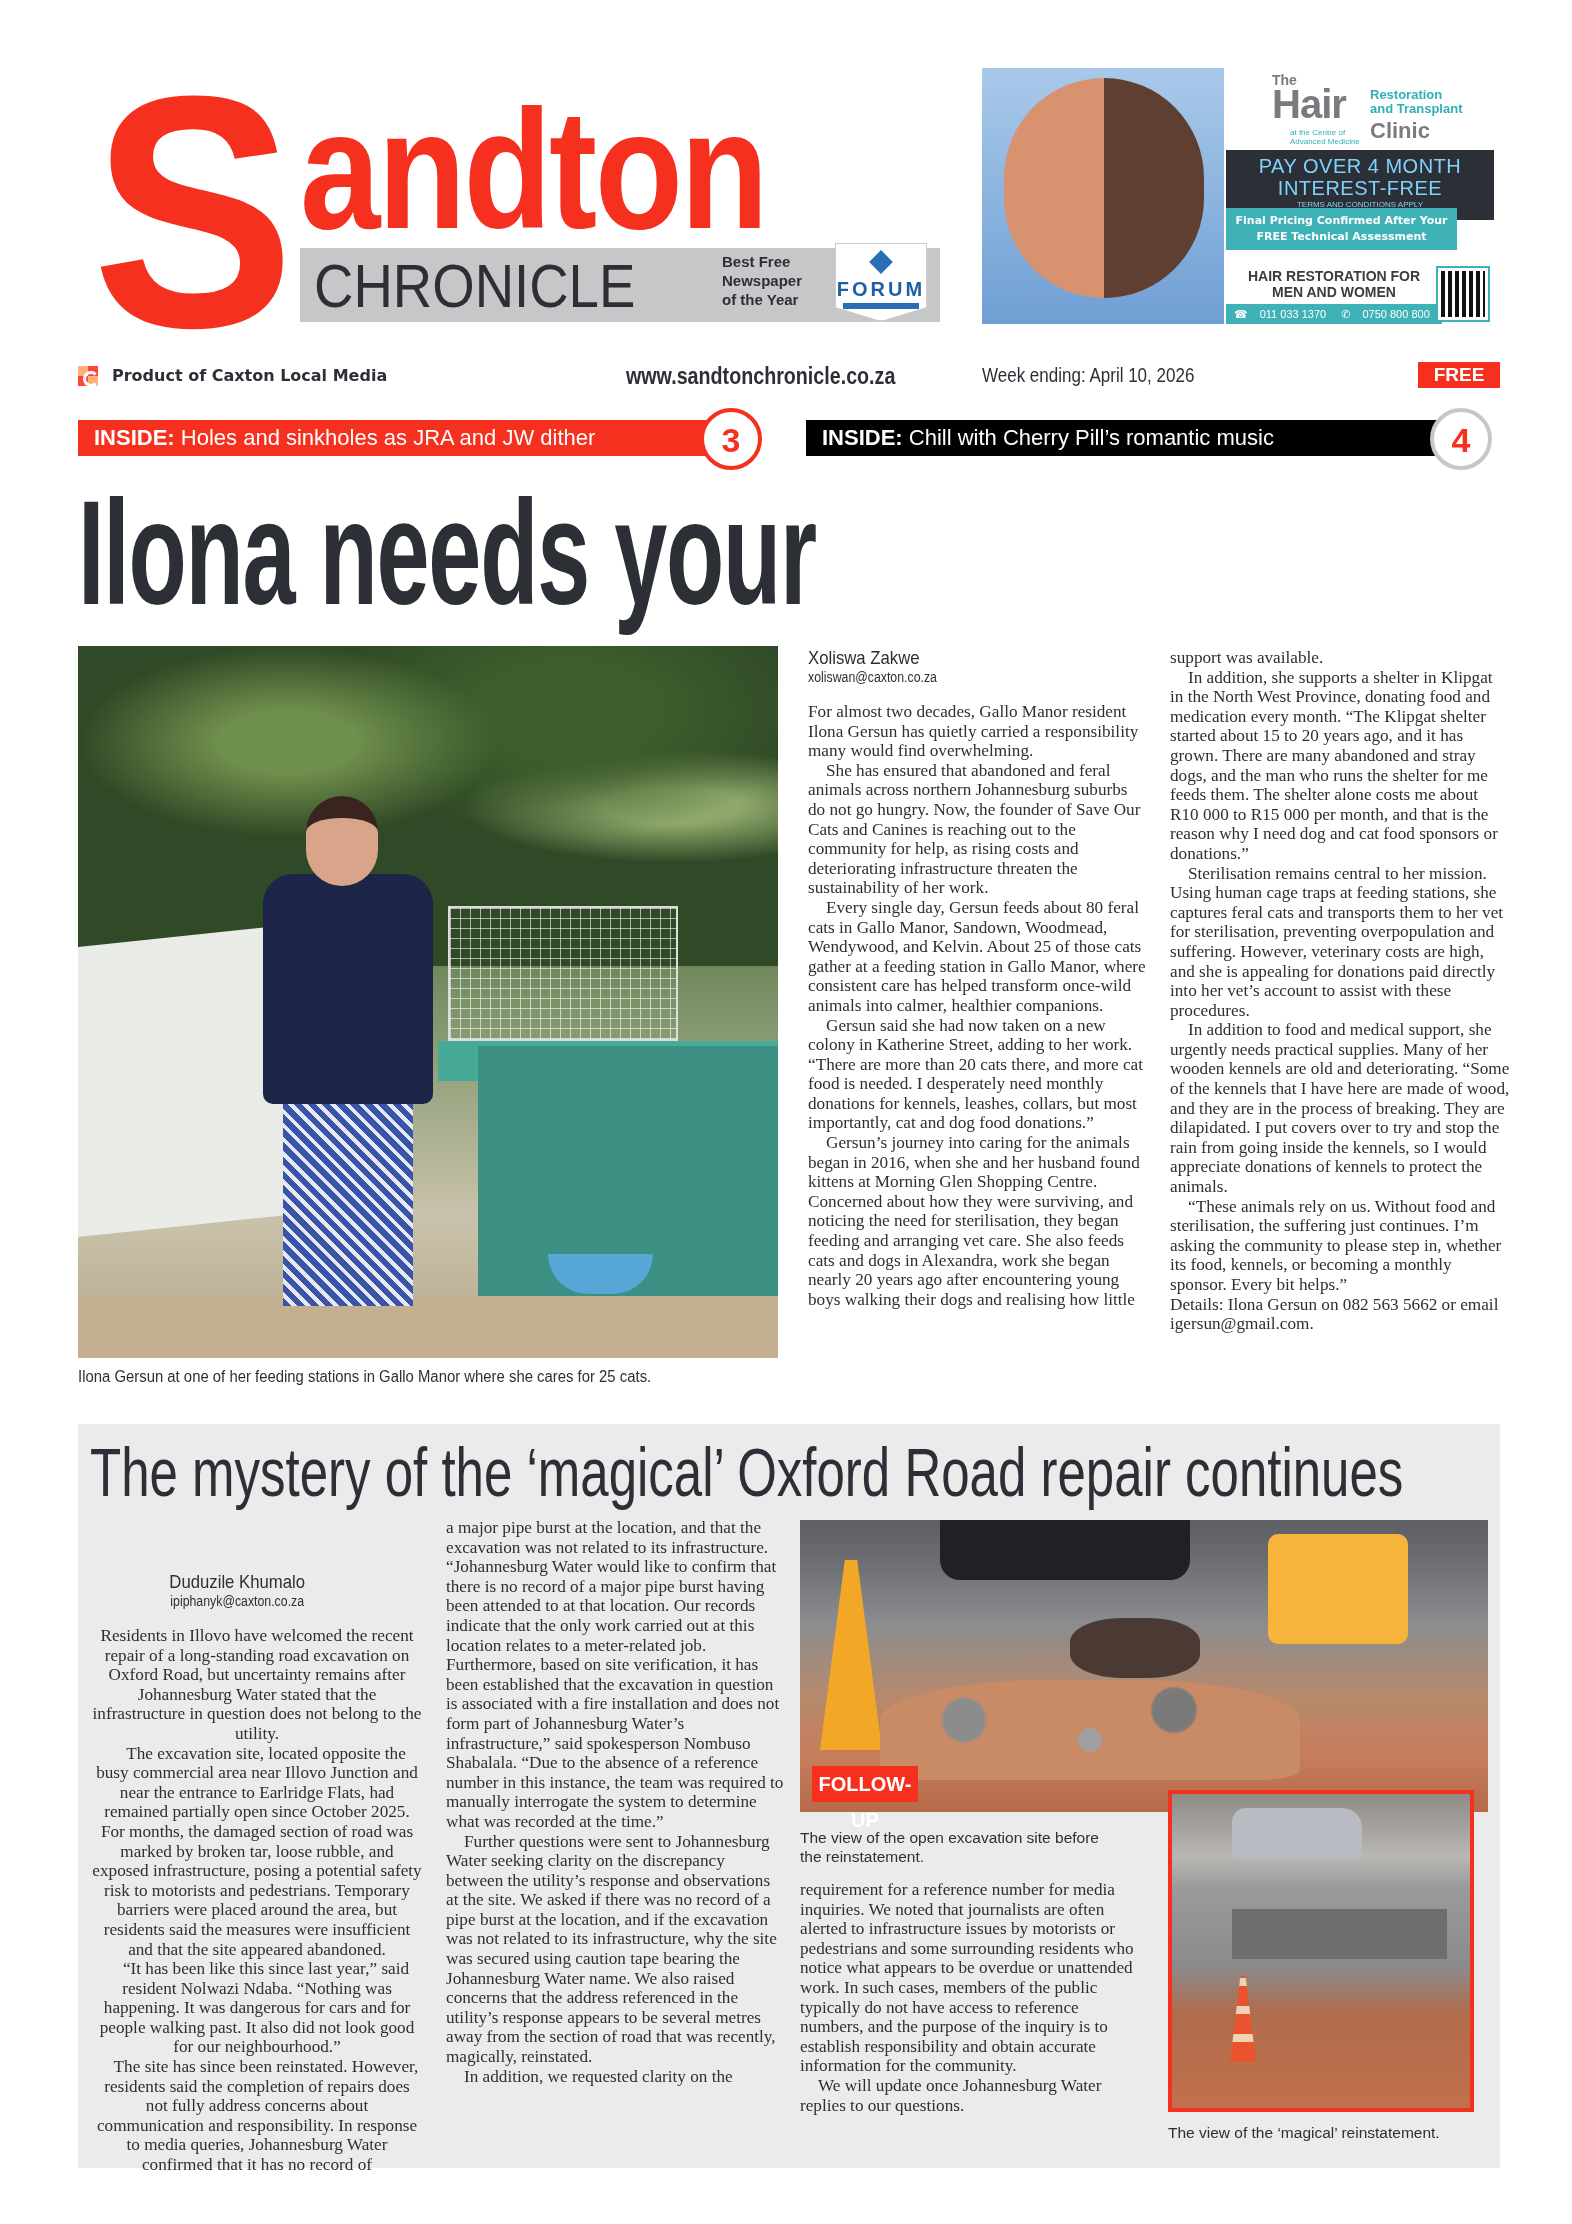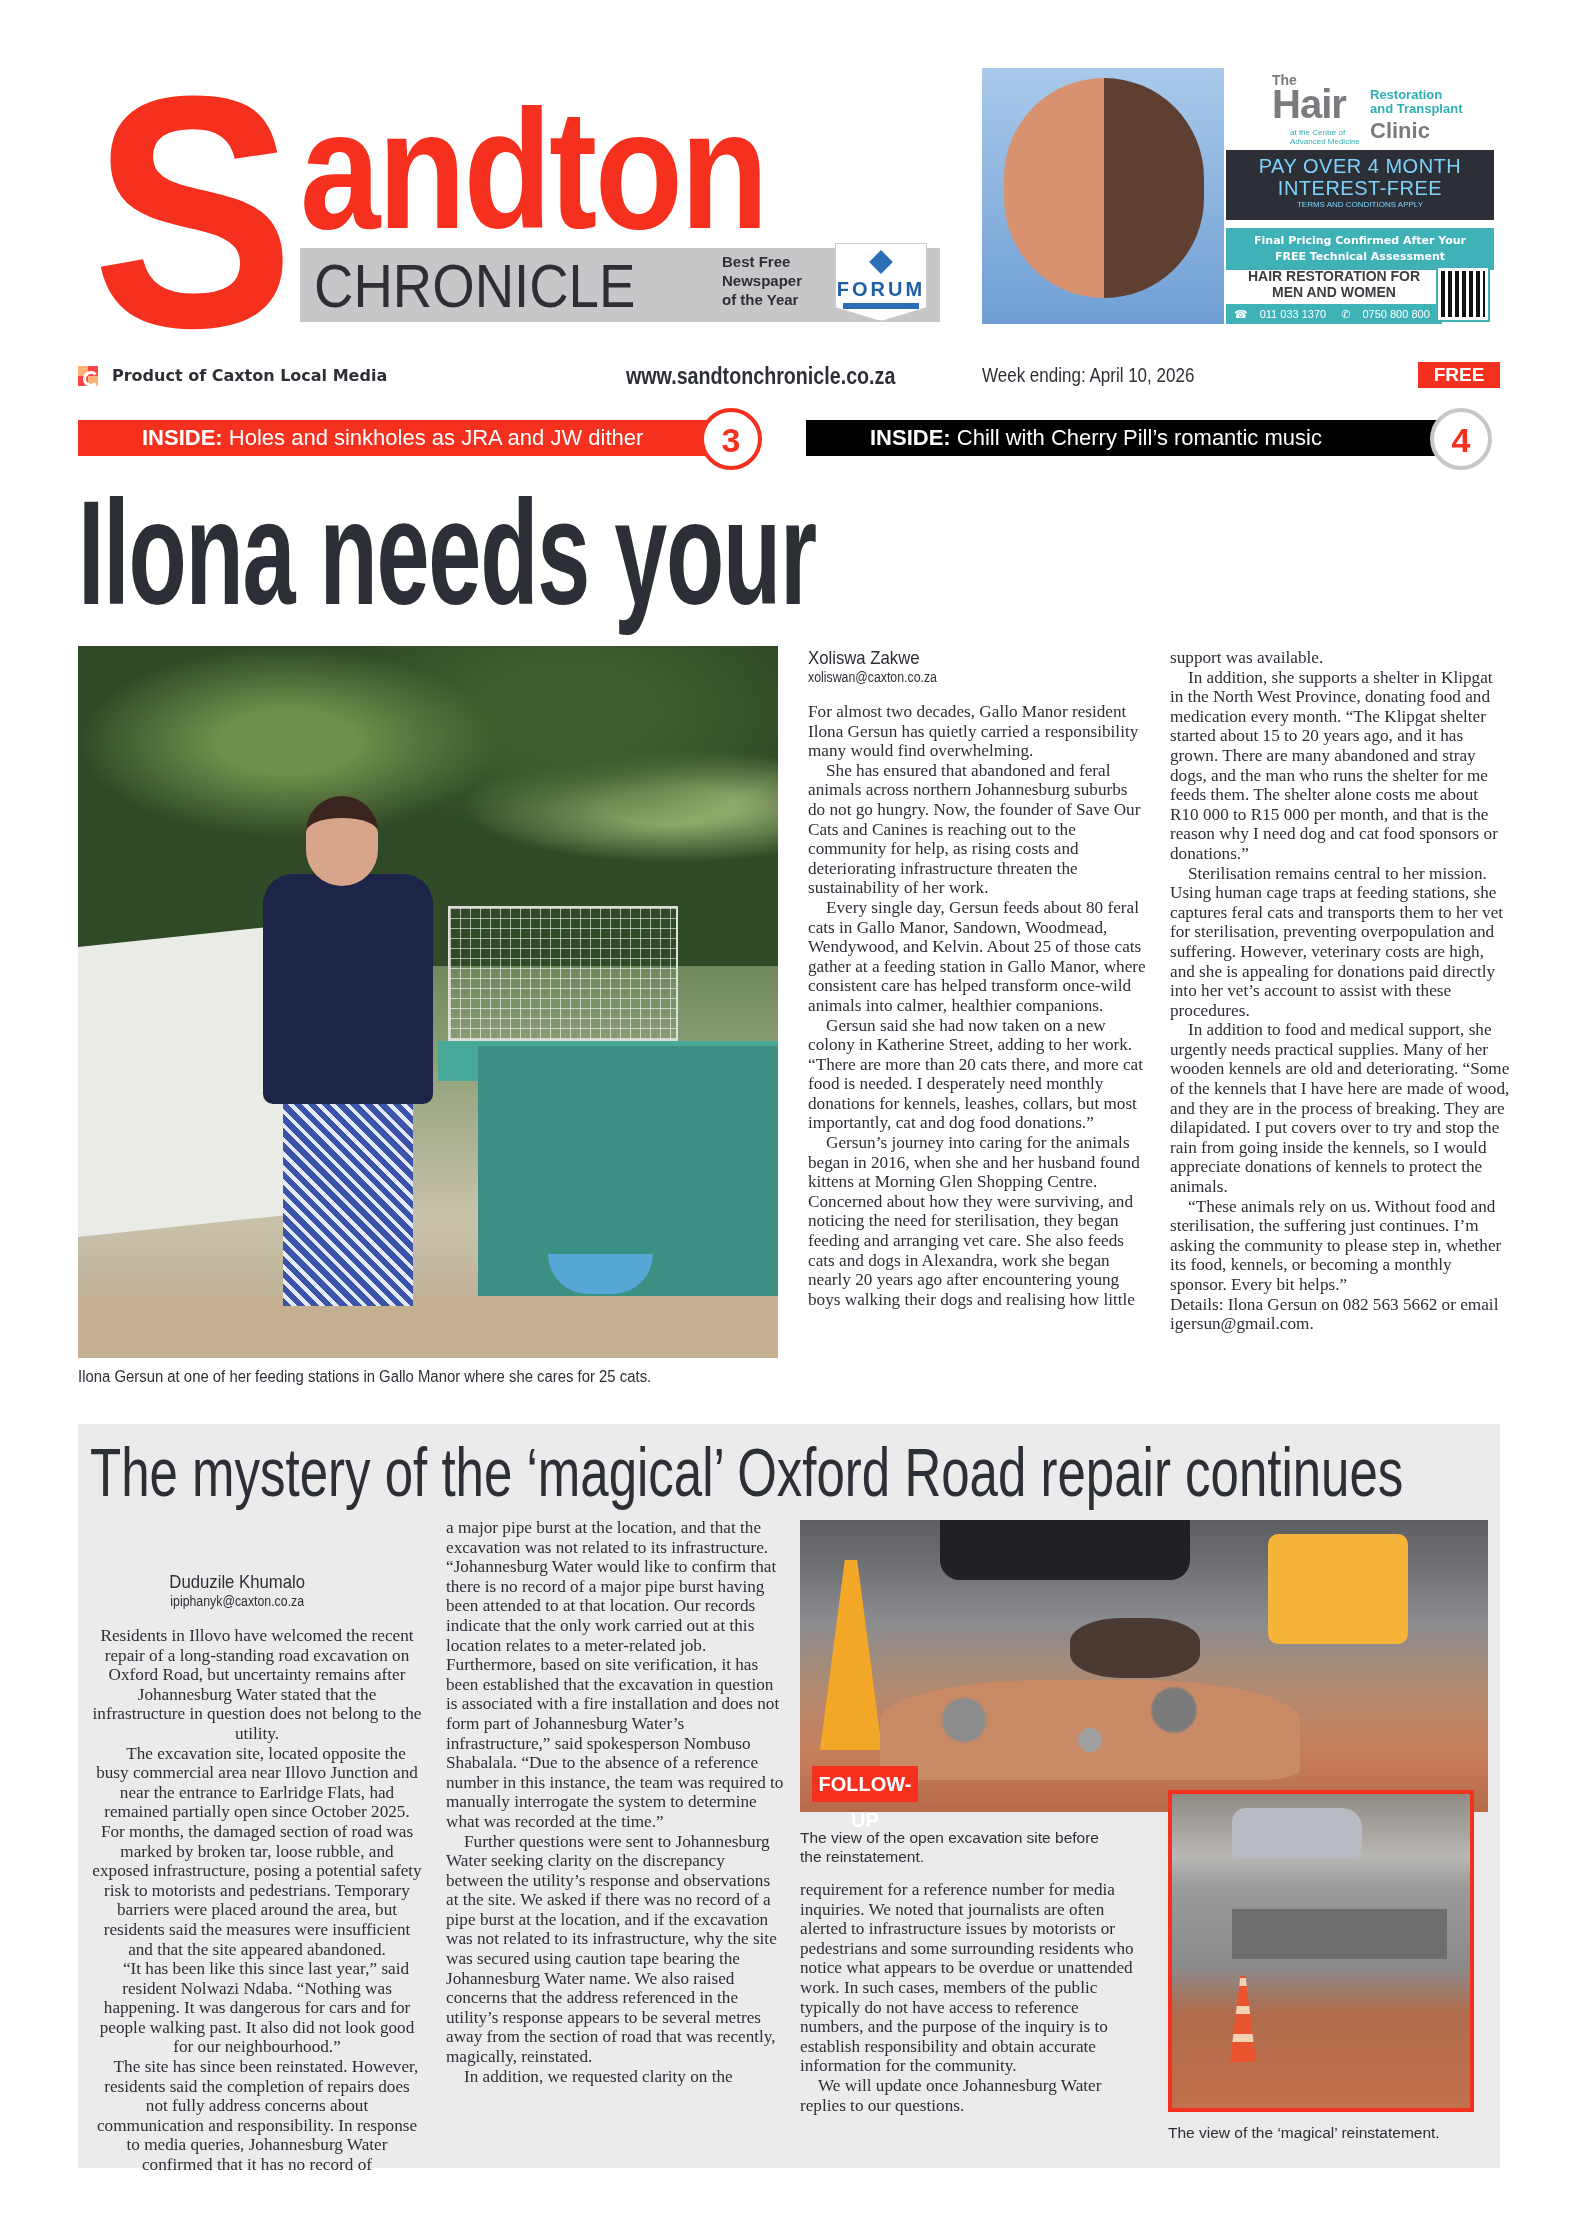--- a/index.html
+++ b/index.html
@@ -65,21 +65,21 @@
   .ad-logo-clinic { left: 388px; top: 50px; font-family: "Liberation Sans", sans-serif; font-weight: 700; font-size: 22px; color: #7a7b7e; }
   .ad-logo-centre { left: 308px; top: 60px; font-family: "Liberation Sans", sans-serif; font-size: 8px; color: #2fb0b5; line-height: 9px; }
   .ad-dark {
     left: 244px; top: 82px; width: 268px; height: 70px; background: #2d2f36; color: #7dd3fc;
     text-align: center; font-family: "Liberation Sans", sans-serif;
   }
   .ad-dark .l1 { font-size: 20px; font-weight: 400; line-height: 22px; padding-top: 5px; letter-spacing: 0.5px; }
   .ad-dark .l2 { font-size: 20px; line-height: 22px; letter-spacing: 0.5px; }
   .ad-dark .l3 { font-size: 8px; line-height: 12px; }
   .ad-teal {
-    left: 244px; top: 160px; width: 268px; height: 42px; background: #3fb2b7; color: #fff;
+    left: 244px; top: 140px; width: 231px; height: 42px; background: #3fb2b7; color: #fff;
     text-align: center; font-family: "DejaVu Sans", sans-serif; font-weight: 700; font-size: 11px; line-height: 16px; padding-top: 5px;
   }
   .ad-men {
     left: 262px; top: 200px; width: 180px; text-align: center;
     font-family: "Liberation Sans", sans-serif; font-weight: 700; font-size: 14px; line-height: 16px; color: #3b3c40;
   }
   .ad-phones {
     left: 244px; top: 236px; width: 216px; height: 20px; background: #3fb2b7; color: #fff;
     font-family: "Liberation Sans", sans-serif; font-size: 11px; line-height: 20px; padding-left: 8px;
   }
@@ -96,21 +96,21 @@
     background: conic-gradient(#f44 0 25%, #ffb074 0 50%, #f44 0 75%, #ffb074 0); }
   .caxton-logo::after { content: ""; position: absolute; left: 5px; top: 5px; width: 10px; height: 10px; border: 3px solid #fff; border-right-color: transparent; border-radius: 50%; }
   .caxton-text { left: 112px; top: 366px; font-family: "DejaVu Sans", sans-serif; font-weight: 700; font-size: 16px; color: #2d2f36; }
   .site-url { left: 626px; top: 362px; font-family: "Liberation Sans", sans-serif; font-weight: 700; font-size: 24px; color: #2d2f36; transform: scaleX(0.82); transform-origin: left top; }
   .week-ending { left: 982px; top: 364px; font-family: "Liberation Sans", sans-serif; font-size: 20px; color: #2d2f36; transform: scaleX(0.85); transform-origin: left top; }
   .free-badge { left: 1418px; top: 362px; width: 82px; height: 26px; background: #f5301e; color: #fff; text-align: center;
     font-family: "Liberation Sans", sans-serif; font-weight: 700; font-size: 19px; line-height: 26px; }
 
   
   .teaser { height: 36px; top: 420px; font-family: "Liberation Sans", sans-serif; font-size: 22px; line-height: 36px; color: #fff; padding-left: 16px; }
-  .teaser b { font-weight: 700; margin-left: 48px; }
+  .teaser b { font-weight: 700; }
   .teaser-1 { left: 78px; width: 660px; background: #f5301e; }
   .teaser-2 { left: 806px; width: 660px; background: #000000; }
   .teaser-num {
     top: 408px; width: 62px; height: 62px; border-radius: 50%; background: #fff;
     text-align: center; font-family: "Liberation Sans", sans-serif; font-weight: 700; font-size: 34px; line-height: 56px;
   }
   .teaser-num-1 { left: 700px; border: 4px solid #f5301e; color: #f5301e; }
   .teaser-num-2 { left: 1430px; border: 4px solid #c6c7c9; color: #f5301e; }
 
   

